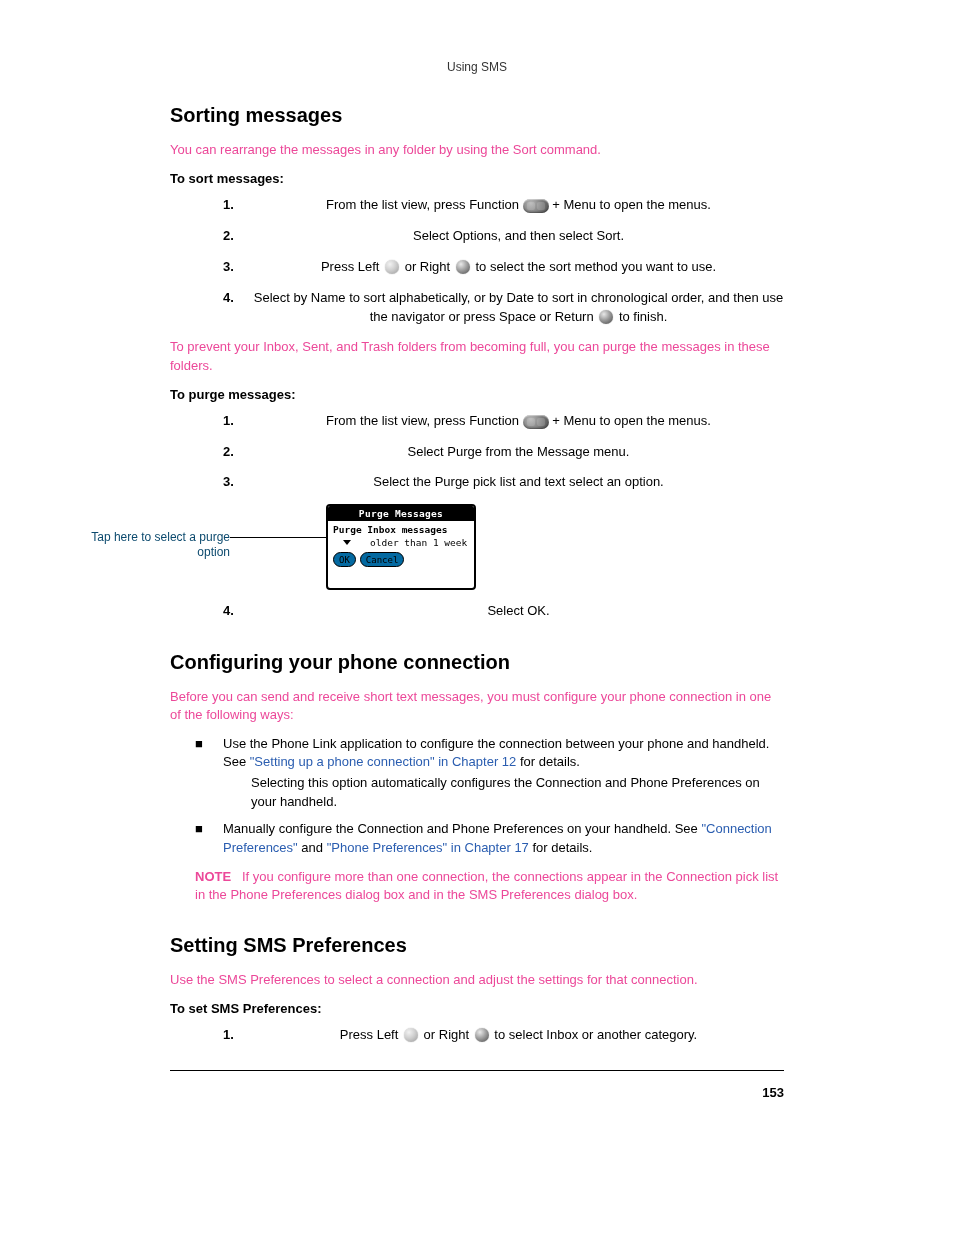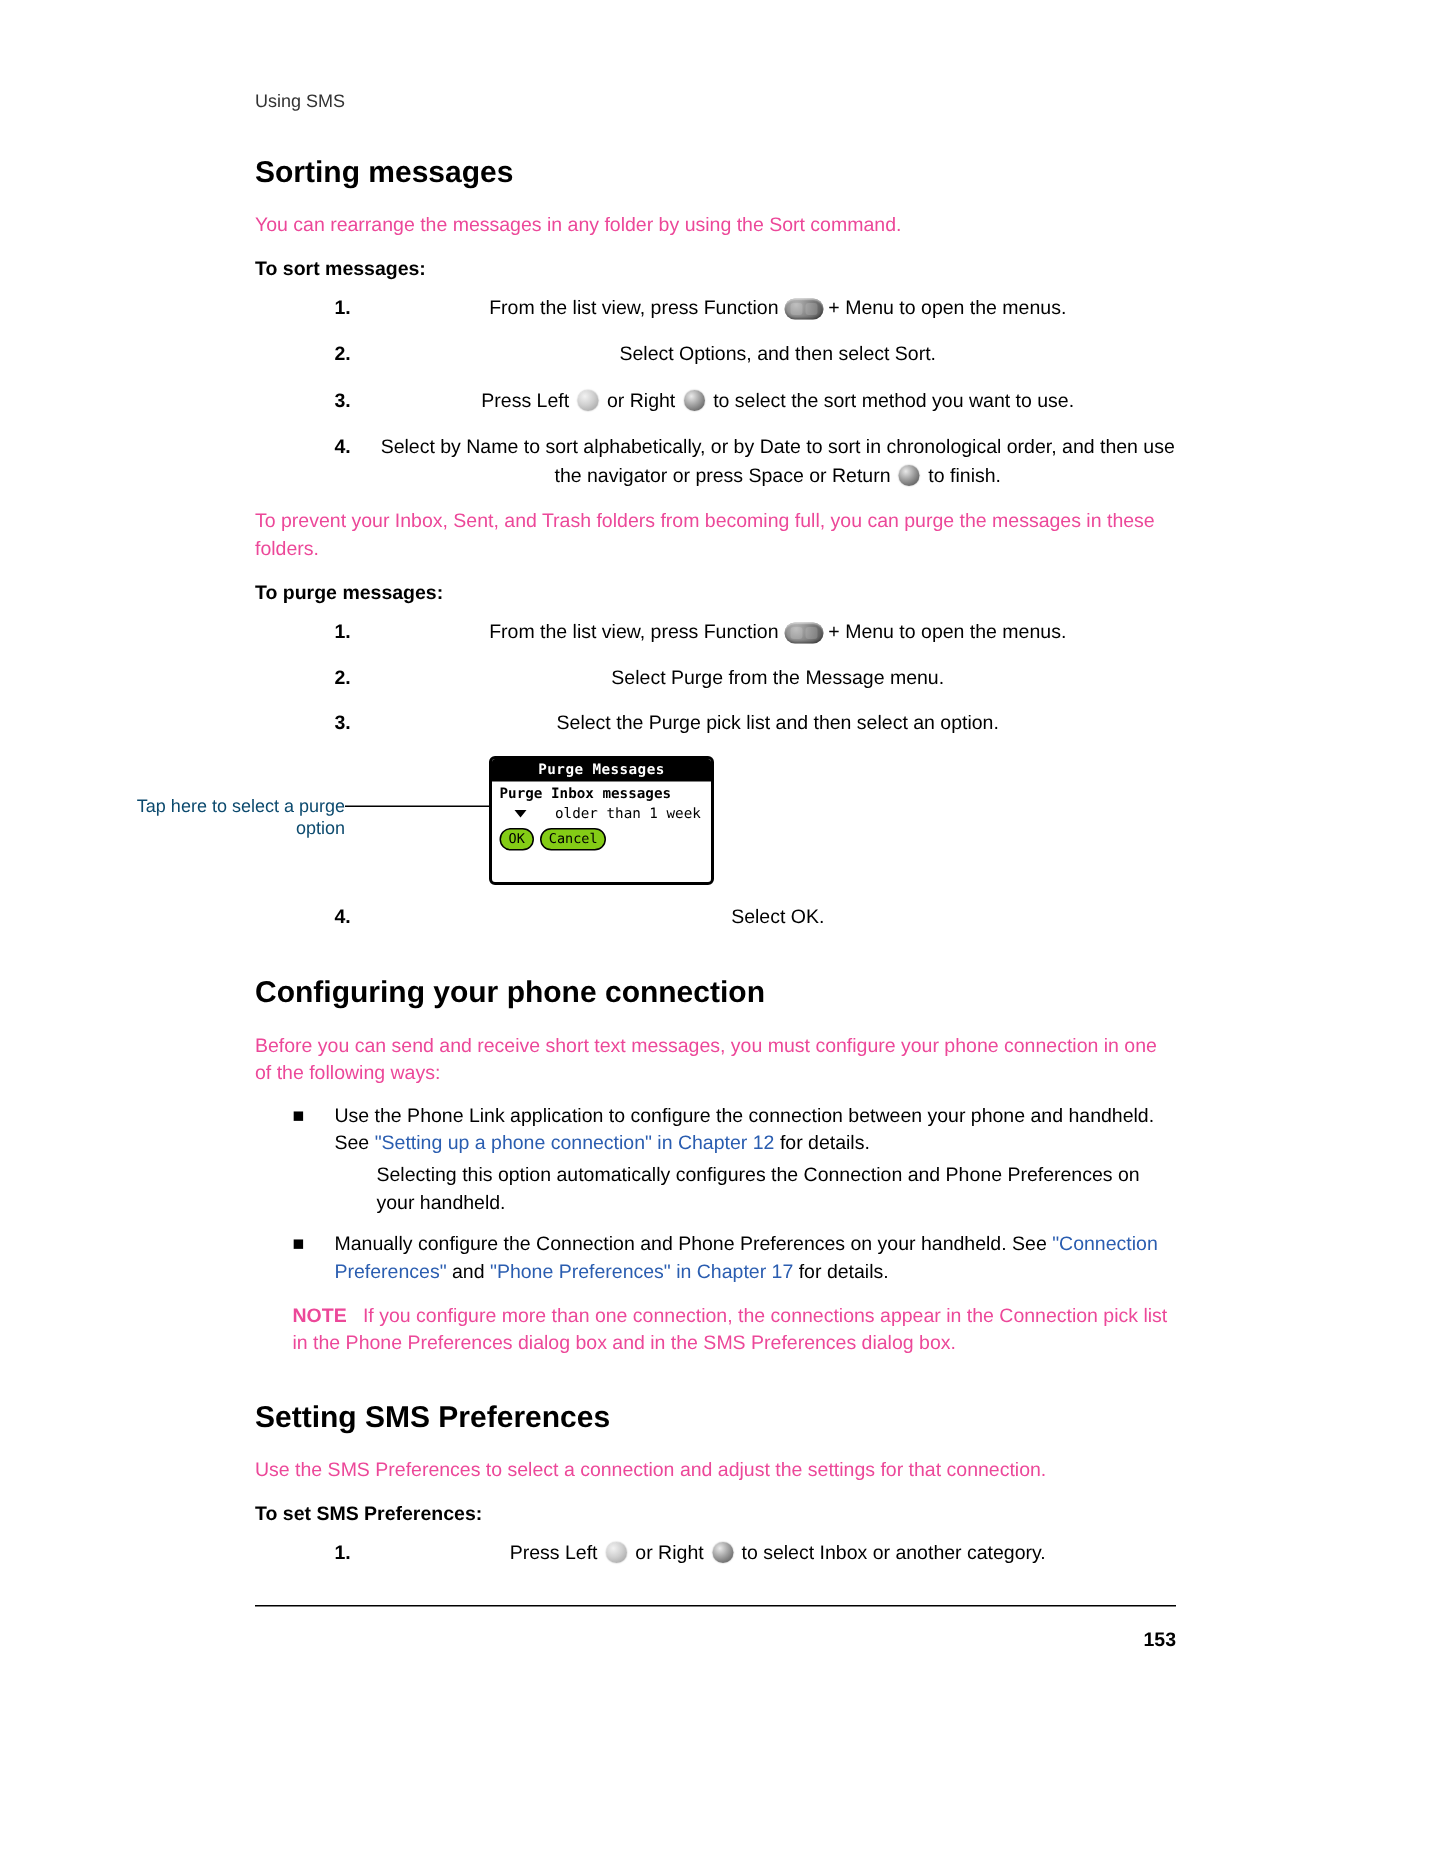--- a/index.html
+++ b/index.html
@@ -18,21 +18,21 @@
     height: 1235px;
     box-sizing: border-box;
   }
   .content {
     position: absolute;
     left: 170px;
     top: 60px;
     width: 614px;
   }
   .right-head {
-    text-align: left;
+    text-align: center;
     font-size: 12px;
     color: #333;
     margin-bottom: 6px;
   }
   h2 {
     font-size: 20px;
     font-weight: 700;
     margin: 30px 0 14px 0;
   }
   p {
@@ -178,21 +178,21 @@
     border-right:4px solid transparent;
   }
   .dbtns { display:flex; gap:4px; }
   .dbtn {
     border:1px solid #000;
     border-radius:9px;
     padding:0 5px;
     font-size:9px;
     line-height:12px;
     height:13px;
-    background:#84cc16;
+    background:#0369a1;
     display:inline-flex; align-items:center;
   }
   .callout-line {
     position:absolute;
     height:1px; background:#000;
     top:33px;
     left:60px;
     width:108px;
   }
   .callout-text {
@@ -246,21 +246,21 @@
     <div class="step-block">
       <div class="step-title">To purge messages:</div>
       <ol class="steps">
         <li>
           <span>From the list view, press Function </span>
           <span class="pill-icon"></span>
           <span> + Menu </span>
           <span> to open the menus.</span>
         </li>
         <li>Select Purge from the Message menu.</li>
-        <li>Select the Purge pick list and then select an option.</li>
+        <li>Select the Purge pick list and text select an option.</li>
       </ol>
     </div>
 
     <div class="dialog-wrap">
       <div class="callout-text">Tap here to select a purge option</div>
       <div class="callout-line"></div>
       <div class="dialog">
         <div class="titlebar">Purge Messages</div>
         <div class="body">
           <div class="line1">Purge Inbox messages</div>

